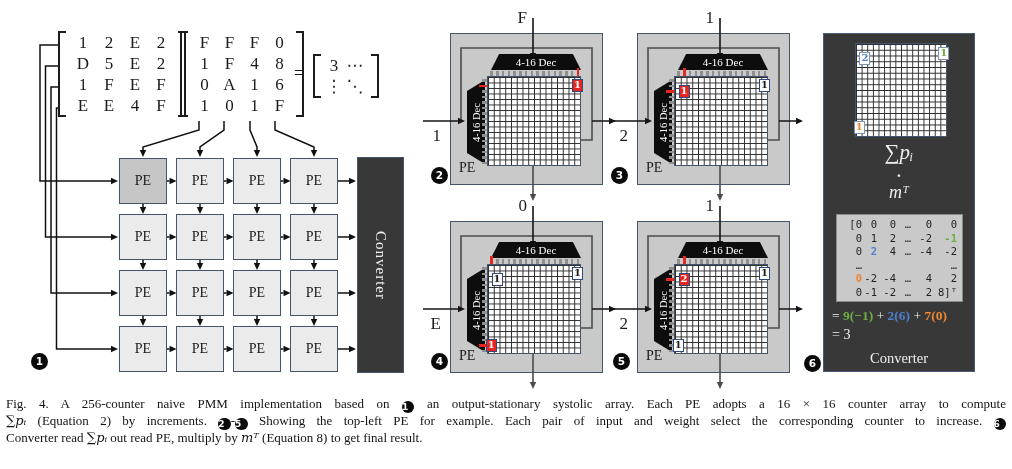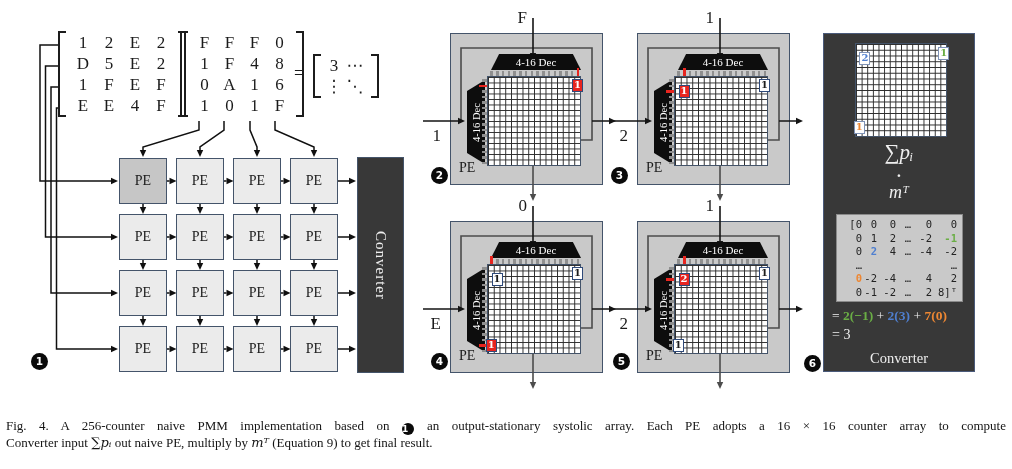--- a/index.html
+++ b/index.html
@@ -65,21 +65,21 @@
         font-family:"DejaVu Sans Mono",monospace;font-size:10.5px;line-height:13.5px;}
   .mtok{text-align:right;}
   .eqline{position:absolute;left:8px;top:274px;font-size:13.5px;white-space:nowrap;}
   .resline{position:absolute;left:8px;top:293px;font-size:14px;}
   .p6label{top:316px;font-size:14.5px;}
   .c-green{color:#6aae45;font-weight:bold;}
   .c-blue{color:#4f7fd0;font-weight:bold;}
   .c-orange{color:#ed8733;font-weight:bold;}
 
   
-  .caption{position:absolute;left:6px;top:396px;width:1000px;font-size:13px;line-height:15.6px;color:#141414;margin-top:22px;}
+  .caption{position:absolute;left:6px;top:396px;width:1000px;font-size:13px;line-height:15.6px;color:#141414;}
   .capline{text-align:justify;}
   .capline.just{text-align-last:justify;}
   .badge-inline{display:inline-block;width:12.5px;height:12.5px;border-radius:50%;background:#0a0a0a;color:#fff;
          font-family:"DejaVu Sans",sans-serif;font-size:9px;font-weight:bold;text-align:center;line-height:12.5px;vertical-align:-1.5px;}
   .mathseg{font-style:italic;font-family:"DejaVu Serif","DejaVu Sans",serif;}
 </style>
 </head>
 <body>
 
 <div class="canvas">
@@ -518,31 +518,32 @@
         </div>
         <div class="mrow">
           <div class="mtok">0</div>
           <div class="mtok">-1</div>
           <div class="mtok">-2</div>
           <div class="mtok">…</div>
           <div class="mtok">2</div>
           <div class="mtok">8]ᵀ</div>
         </div>
       </div>
-      <div class="eqline"><span>= </span><span class="c-green">2(−1)</span><span> + </span><span class="c-blue">2(3)</span><span> + </span><span class="c-orange">7(0)</span></div>
+      <div class="eqline"><span>= </span><span class="c-green">9(−1)</span><span> + </span><span class="c-blue">2(6)</span><span> + </span><span class="c-orange">7(0)</span></div>
       <div class="resline">= 3</div>
       <div class="p6center p6label">Converter</div>
     </div>
 
   <div id="badges">
       <div class="badge" style="left: 31px; top: 353px;">1</div>
       <div class="badge" style="left: 431px; top: 167px;">2</div>
       <div class="badge" style="left: 611px; top: 167px;">3</div>
       <div class="badge" style="left: 431px; top: 353px;">4</div>
       <div class="badge" style="left: 613px; top: 353px;">5</div>
       <div class="badge" style="left: 804px; top: 355px;">6</div>
     </div>
 
   <div class="caption" id="caption">
       <div class="capline just"><span>Fig. 4.  A 256-counter naive PMM implementation based on </span><span class="badge-inline">1</span><span> an output-stationary systolic array. Each PE adopts a 16 × 16 counter array to compute</span></div>
-      <div class="capline"><span>Converter input </span><span class="mathseg">∑pᵢ</span><span> out naive PE, multiply by </span><span class="mathseg">mᵀ</span><span> (Equation 9) to get final result.</span></div>
+      <div class="capline just"><span class="mathseg">∑pᵢ</span><span> (Equation 2) by increments. </span><span class="badge-inline">2</span><span>-</span><span class="badge-inline">5</span><span> Showing the top-left PE for example. Each pair of input and weight select the corresponding counter to increase. </span><span class="badge-inline">6</span></div>
+      <div class="capline"><span>Converter read </span><span class="mathseg">∑pᵢ</span><span> out read PE, multiply by </span><span class="mathseg">mᵀ</span><span> (Equation 8) to get final result.</span></div>
     </div>
 </div>
 
 </body></html>

